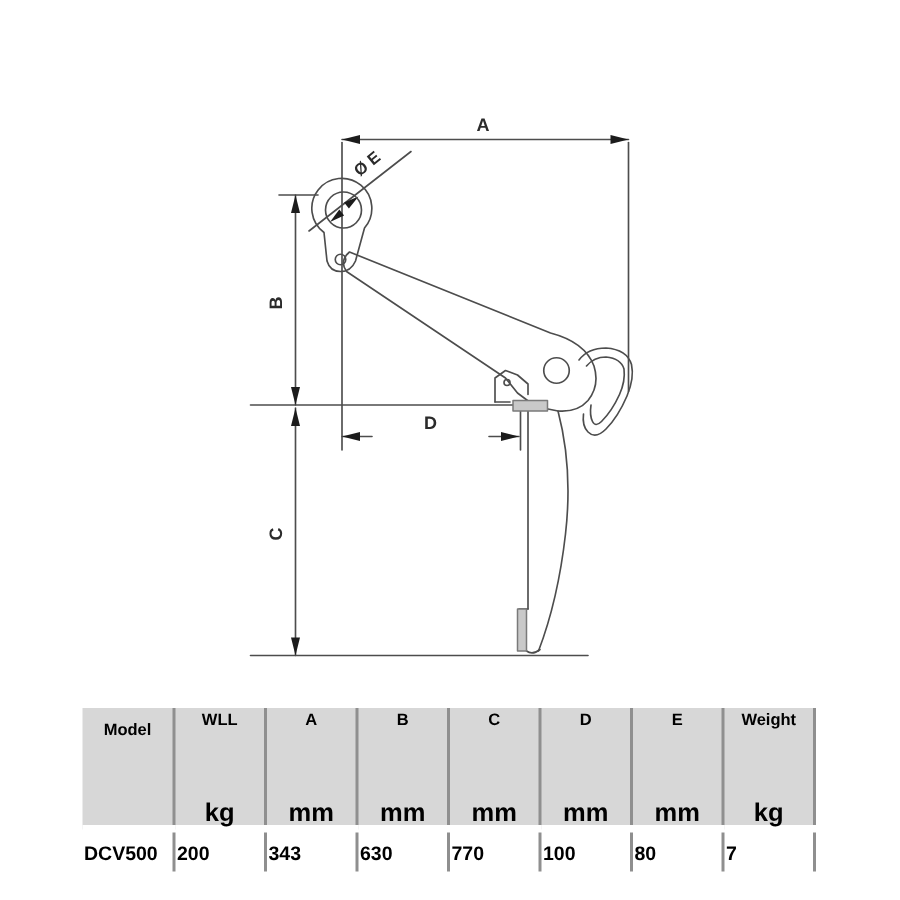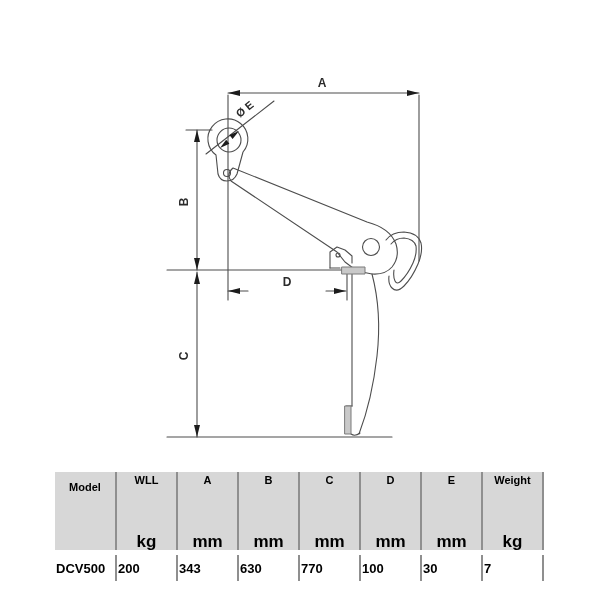--- a/index.html
+++ b/index.html
@@ -146,19 +146,19 @@
       </tr>
     </thead>
     <tbody>
       <tr>
         <td>DCV500</td>
         <td>200</td>
         <td>343</td>
         <td>630</td>
         <td>770</td>
         <td>100</td>
-        <td>30</td>
+        <td>80</td>
         <td>7</td>
       </tr>
     </tbody>
   </table>
 
 </div>
 
 </body></html>

